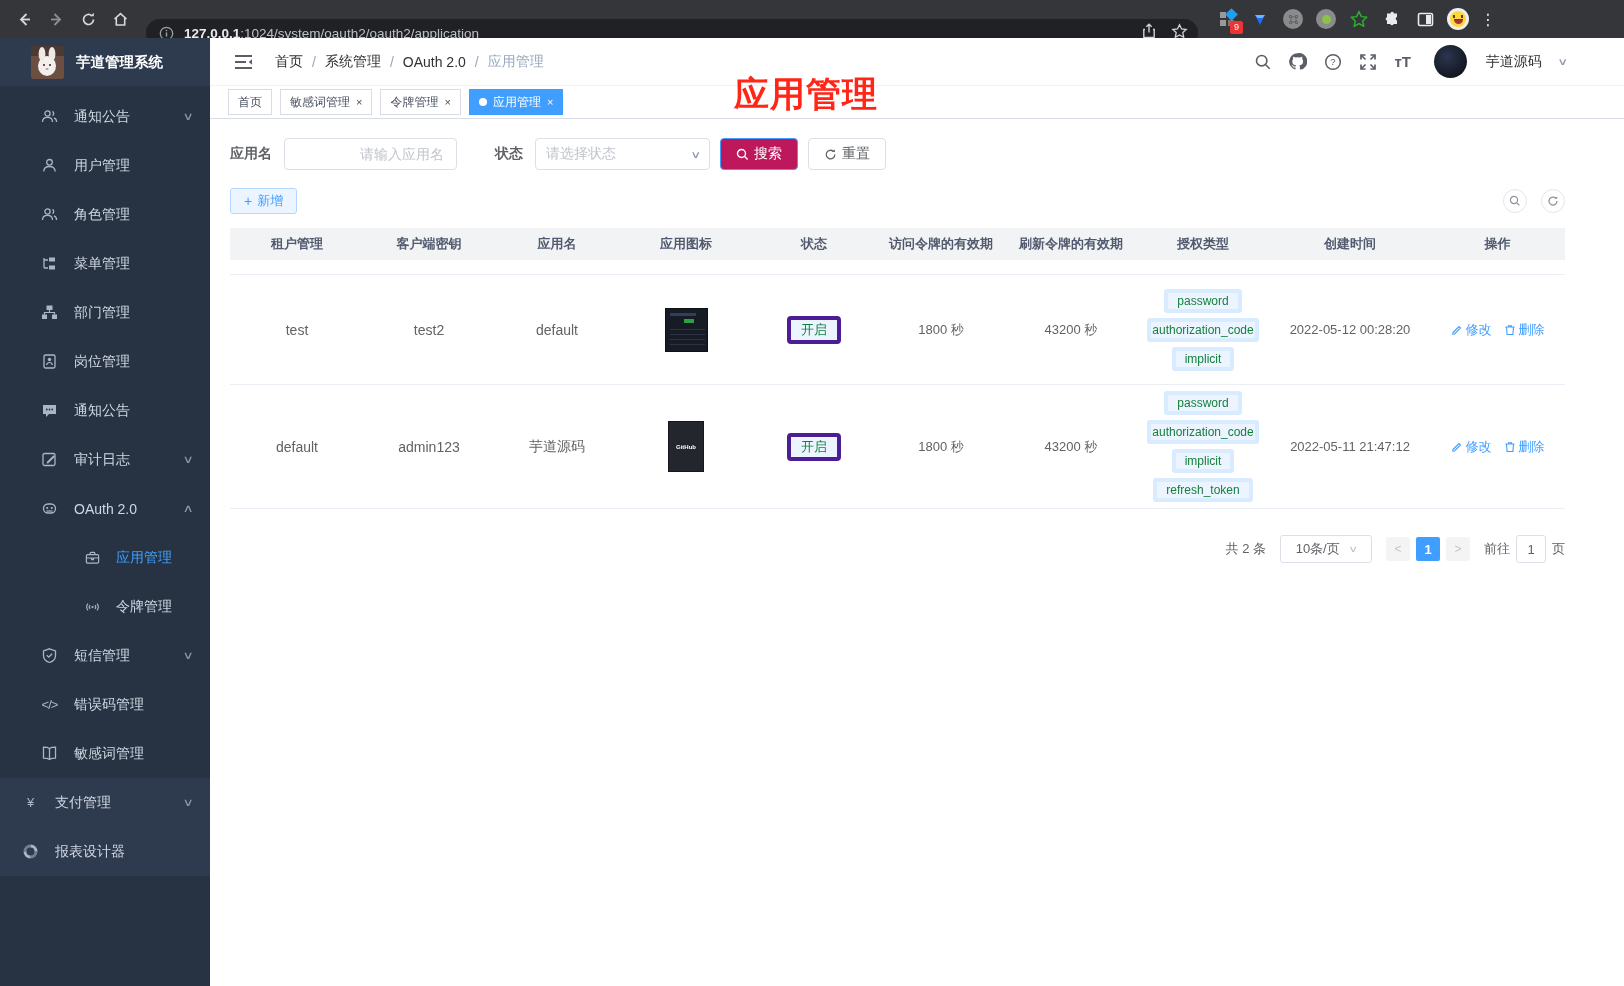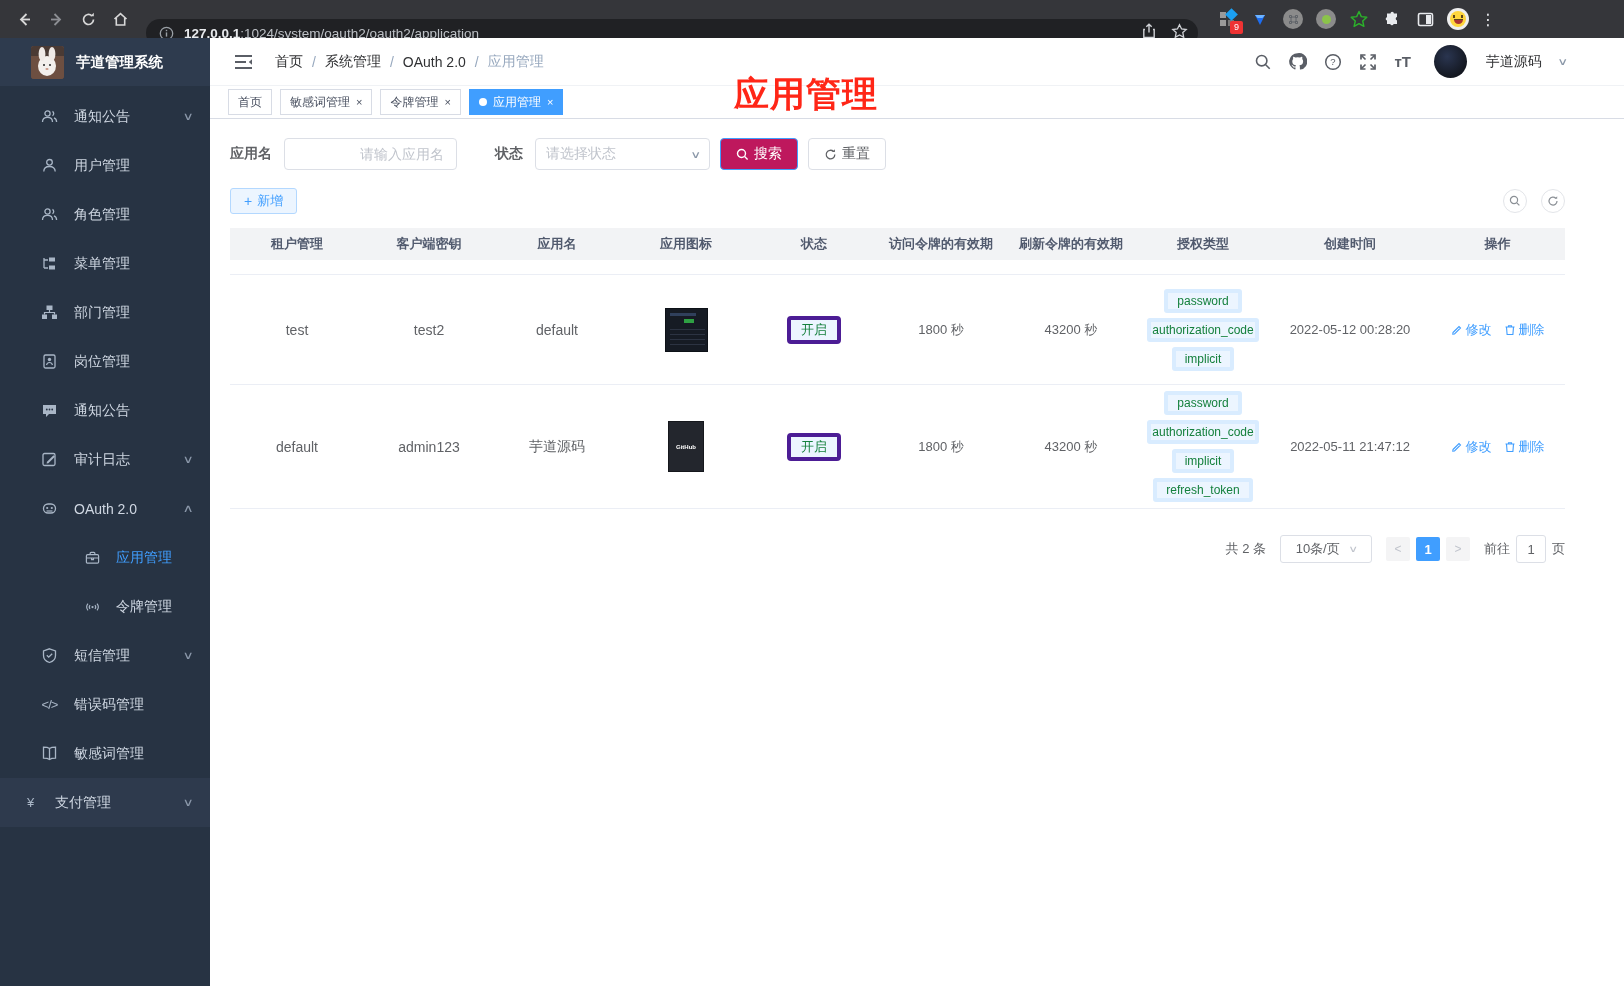--- a/index.html
+++ b/index.html
@@ -383,20 +383,31 @@
                 <path d="M8.5 3.5v11" stroke="currentColor" stroke-width="1.3"></path>
               </svg>
             </span>
           <span class="mi-label">敏感词管理</span>
         </div>
         <div class="menu-bottom">
           <div class="mi">
             <span class="mi-icon yen">¥</span>
             <span class="mi-label">支付管理</span>
               <span class="mi-arrow">∨</span>
+          </div>
+          <div class="mi">
+            <span class="mi-icon">
+                <svg width="17" height="17" viewBox="0 0 17 17">
+                  <path d="M8.5 1.5a7 7 0 0 1 7 7h-3a4 4 0 0 0-4-4z" fill="currentColor"></path>
+                  <path d="M8.5 15.5a7 7 0 0 1-7-7h3a4 4 0 0 0 4 4z" fill="currentColor"></path>
+                  <path d="M15.5 8.5a7 7 0 0 1-7 7v-3a4 4 0 0 0 4-4z" fill="currentColor" opacity=".55"></path>
+                  <path d="M1.5 8.5a7 7 0 0 1 7-7v3a4 4 0 0 0-4 4z" fill="currentColor" opacity=".55"></path>
+                </svg>
+              </span>
+            <span class="mi-label">报表设计器</span>
           </div>
         </div>
       </div>
     </div>
 
     <div class="main">
       <div class="annotation">应用管理</div>
 
       <div class="navbar">
         <span class="hamburger">

